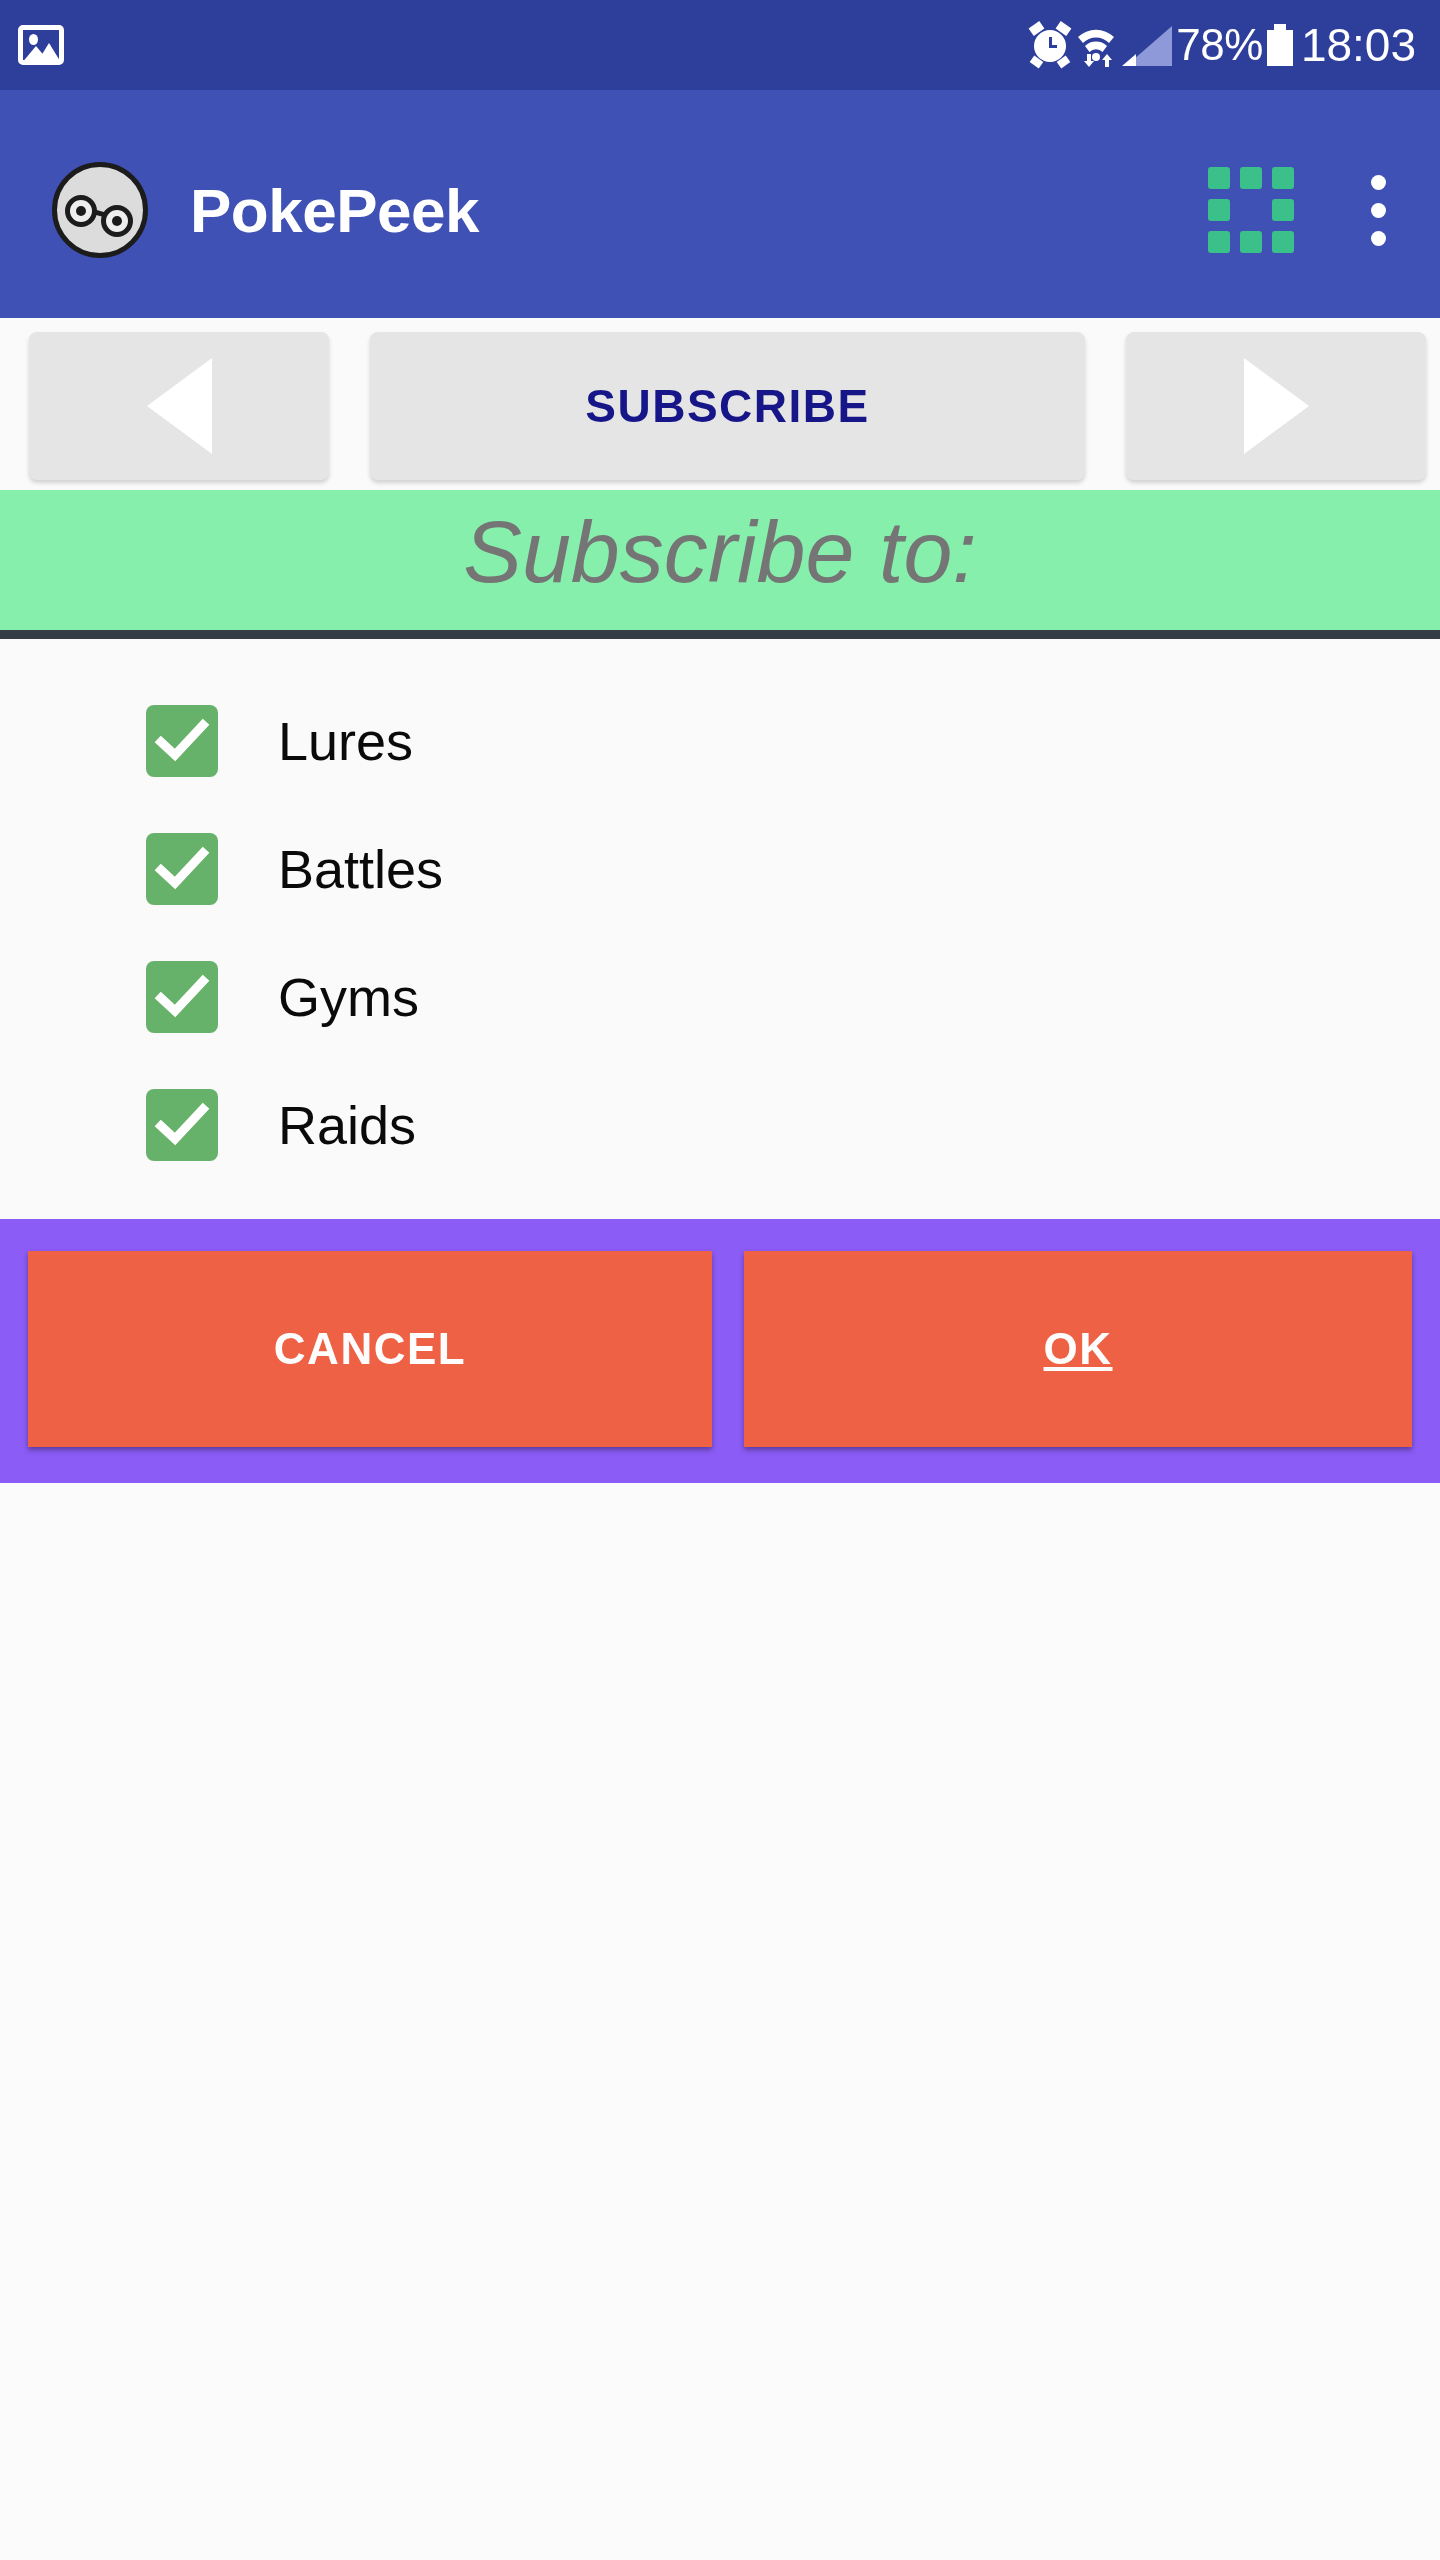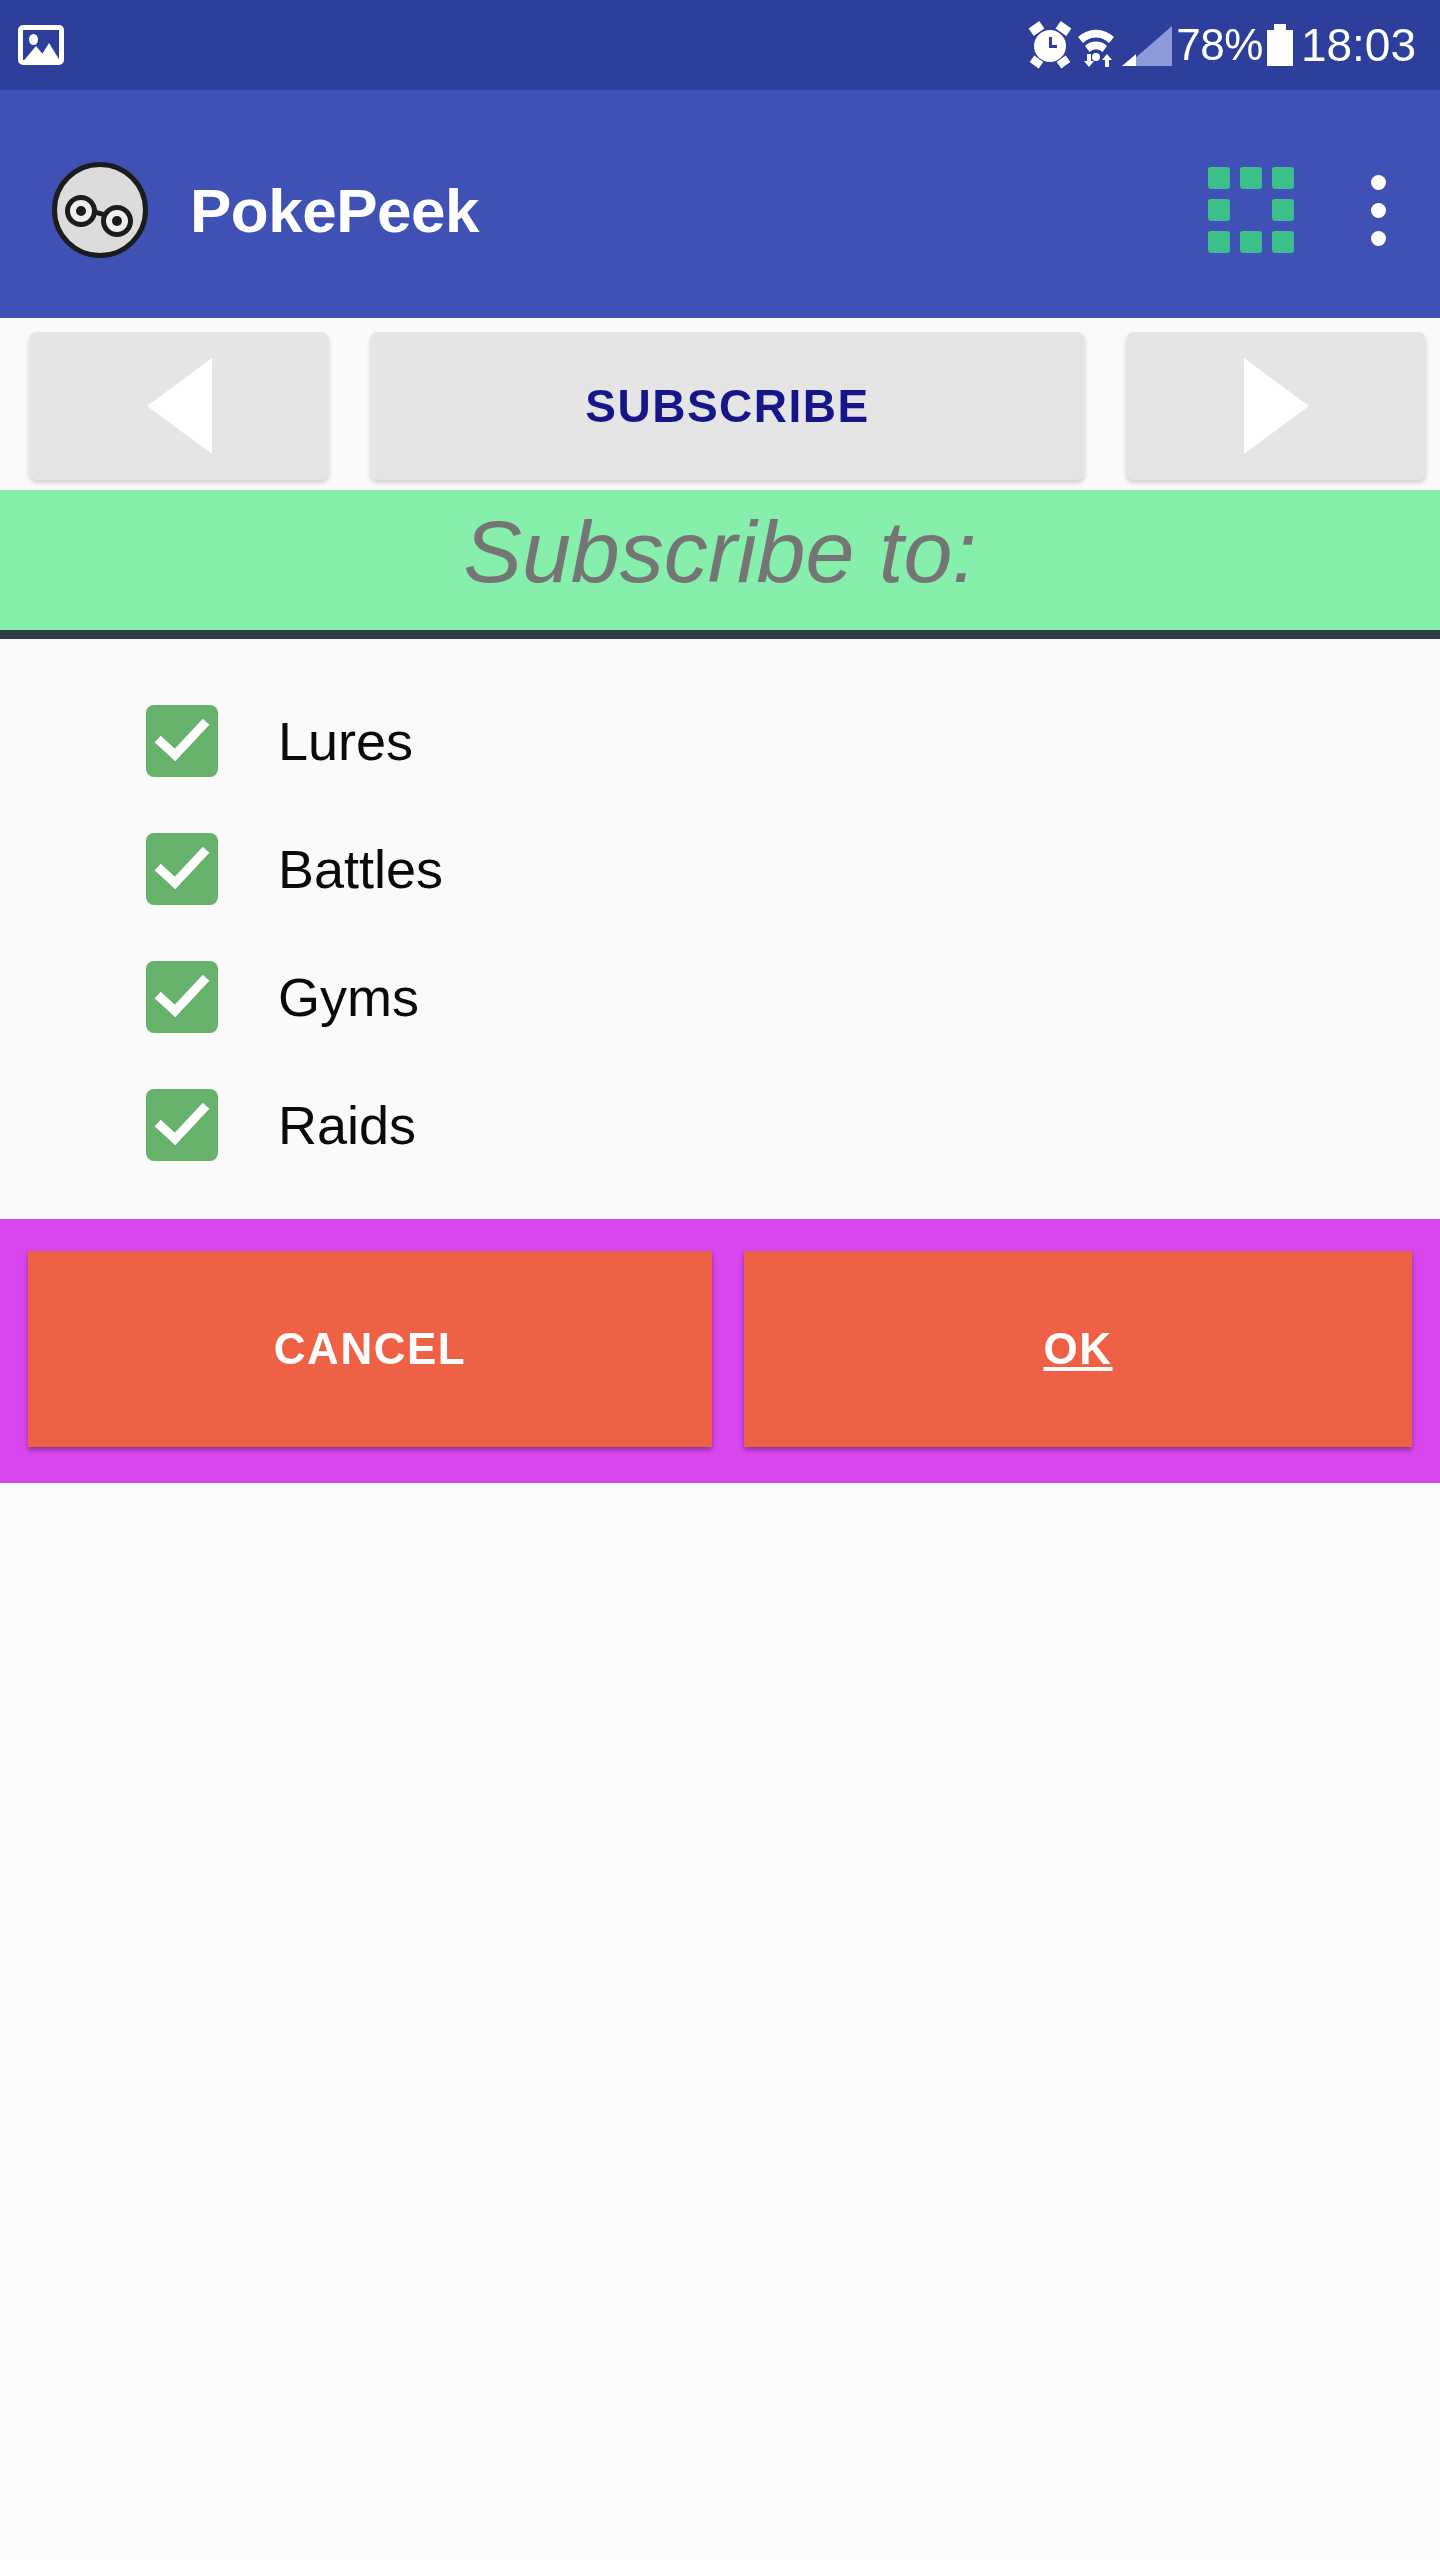--- a/index.html
+++ b/index.html
@@ -304,21 +304,21 @@
   }
   .checkbox svg { position: absolute; left: 0; top: 0; }
   .item-label {
     font-size: 54px;
     color: #0a0a0a;
     margin-left: 60px;
   }
 
   
   .action-bar {
-    background: #d946ef;
+    background: #8b5cf6;
     padding: 32px 28px 36px 28px;
     display: flex;
     gap: 32px;
     box-sizing: border-box;
   }
   .action-btn {
     background: #ef6144;
     height: 196px;
     display: flex;
     align-items: center;

